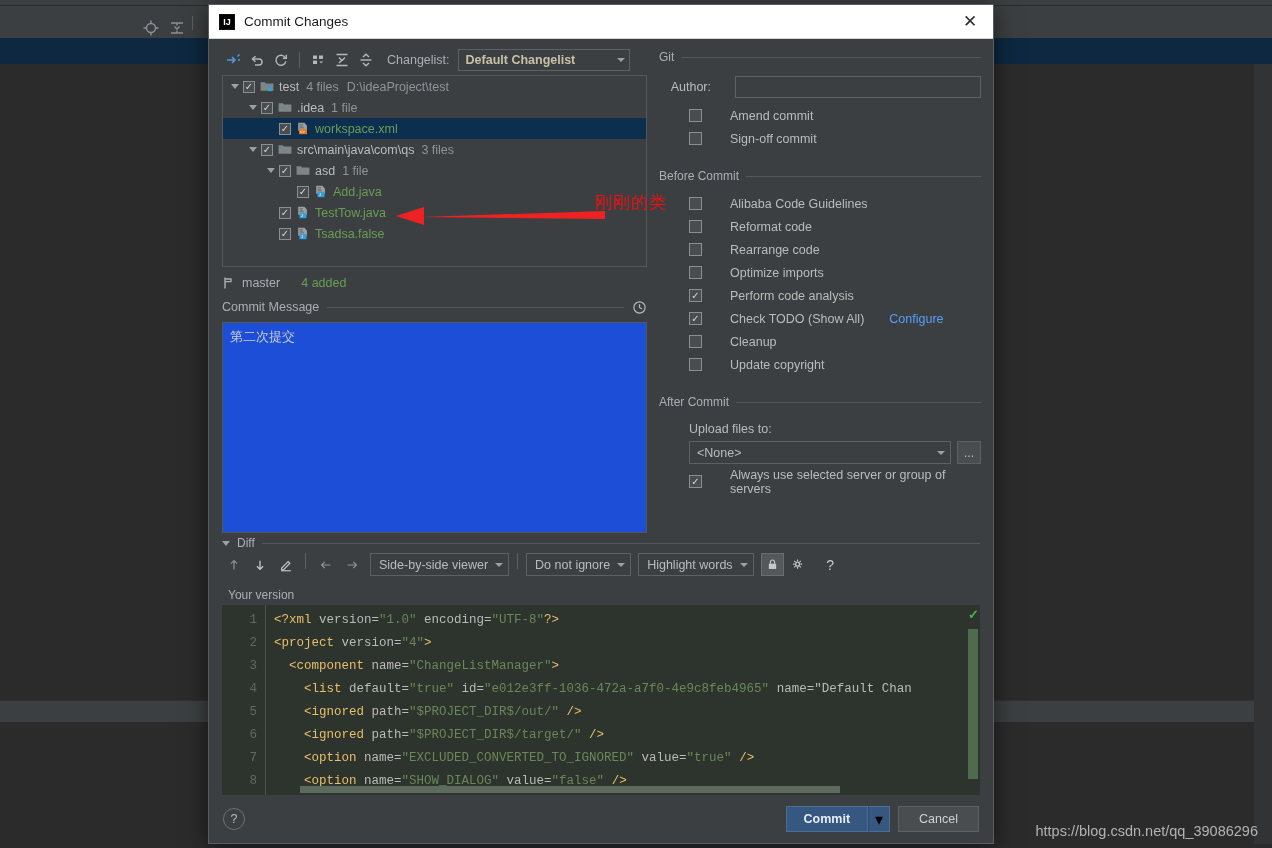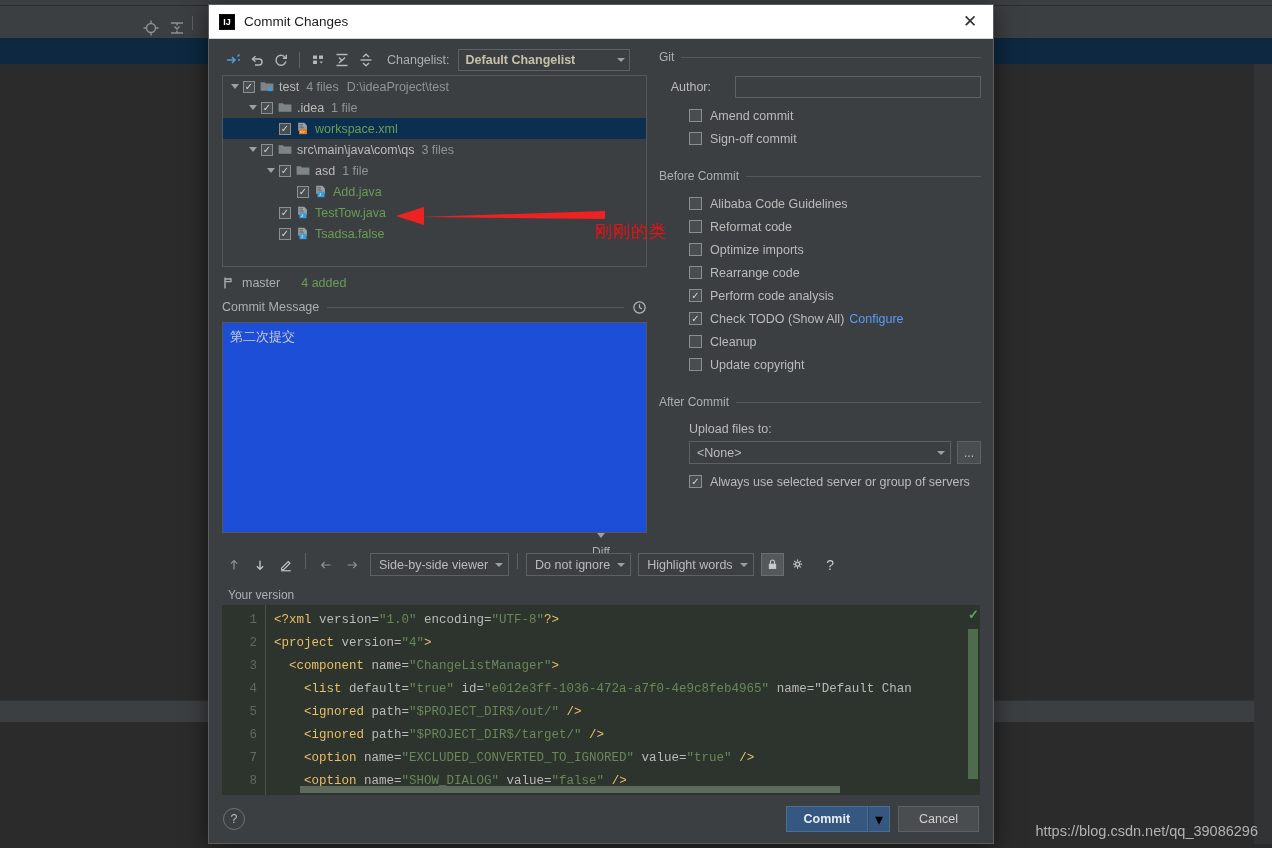--- a/index.html
+++ b/index.html
@@ -83,36 +83,36 @@
   #cm-box { flex:1; background:#1d4ed8; border:1px solid #555859; margin-top:4px; padding:5px 7px;
             font-size:13px; color:#d0d0d0; line-height:1.35; overflow:hidden; }
 
   
   .grp { margin-top:2px; }
   .grp-head { display:flex; align-items:center; gap:7px; height:20px; }
   .grp-head span { font-size:12px; color:#a9b0b4; white-space:nowrap; }
   .row-field { display:flex; align-items:center; margin:9px 0 6px 0; }
   .row-field label { font-size:12.5px; color:#bbbbbb; width:52px; text-align:right; margin-right:24px; }
   #author-input { flex:1; height:22px; background:#3c3f41; border:1px solid #5e6163; }
-  .chk-row { display:flex; align-items:center; height:23px; padding-left:30px; }
+  .chk-row { display:flex; align-items:center; height:23px; padding-left:30px;gap:20px; }
   .chkbox { width:13px; height:13px; border:1px solid #8a8f92; background:#4a4d4f; margin-right:8px; flex:none;
             display:flex; align-items:center; justify-content:center; color:#d6d6d6; font-size:10px; line-height:1; }
   .chk-row .lbl { font-size:12.5px; color:#bbbbbb; }
   .link { color:#589df6; margin-left:5px; font-size:12.5px; cursor:pointer;}
   #upload-label { font-size:12.5px; color:#bbbbbb; margin:10px 0 5px 30px; }
   #upload-row { display:flex; align-items:center; gap:6px; margin-left:30px; }
   #upload-select { width:262px; height:23px; background:#3c3f41; border:1px solid #5e6163;
      display:flex; align-items:center; padding:0 5px 0 7px; font-size:12.5px; color:#bbbbbb; cursor:pointer;}
   #upload-select .v { flex:1; }
   #upload-dots { width:24px; height:23px; background:#4a4d4f; border:1px solid #5e6163; color:#bbb;
      display:flex; align-items:center; justify-content:center; font-size:12px; cursor:pointer;}
 
   
   #diff-region { flex:1; display:flex; flex-direction:column; padding:0 13px 0 13px; overflow:hidden;}
-  #diff-head { display:flex; align-items:center; gap:7px; height:20px;flex-direction:column; }
+  #diff-head { display:flex; align-items:center; gap:7px; height:20px; }
   #diff-head .tw { width:0;height:0;border-left:4.5px solid transparent;border-right:4.5px solid transparent;border-top:5px solid #9aa0a4; }
   #diff-head span.t { font-size:12px; color:#a9b0b4; }
   #diff-toolbar { height:32px; display:flex; align-items:flex-start; gap:3px; }
   .dd {
     height:23px; border:1px solid #5e6163; background:#3c3f41; display:flex; align-items:center;
     padding:0 5px 0 8px; gap:7px; font-size:12.5px; color:#bbbbbb; cursor:pointer;
   }
   .sqbtn { width:23px; height:23px; display:flex; align-items:center; justify-content:center; cursor:pointer; }
   .sqbtn.on { background:#55585a; border:1px solid #6b6e70; }
   #your-version { font-size:12px; color:#a9b0b4; padding:3px 0 3px 6px; }
@@ -138,21 +138,21 @@
       display:flex; align-items:center; justify-content:center; font-size:12.5px; cursor:pointer; }
   .spacer { flex:1; }
   #commit-btn { height:26px; background:#365880; border:1px solid #4a6f96; color:#e6edf3; font-size:12.5px;
       padding:0 17px; display:flex; align-items:center; cursor:pointer; font-weight:bold; }
   #commit-split { height:26px; width:22px; background:#365880; border:1px solid #4a6f96; border-left:1px solid #2c4a6e;
       display:flex; align-items:center; justify-content:center; cursor:pointer; }
   #cancel-btn { height:26px; background:#4a4d4f; border:1px solid #5e6163; color:#d0d0d0; font-size:12.5px;
       padding:0 20px; display:flex; align-items:center; cursor:pointer; }
 
   
-  #annot-text { position:absolute; left:595px; top:220px; font-size:17px; color:#ee1111;
+  #annot-text { position:absolute; left:595px; top:191px; font-size:17px; color:#ee1111;
       font-family:"DejaVu Sans", sans-serif; letter-spacing:1px; }
   #annot-arrow { position:absolute; left:390px; top:204px; width:215px; height:22px; }
 
   
   #watermark { position:absolute; right:14px; bottom:9px; font-size:14.5px; color:#c9c9c9; opacity:.85; }
 </style>
 </head>
 <body>
 
 <div id="bg-ide">
@@ -380,25 +380,25 @@
               <div class="chk-row">
                 <span class="chkbox"></span>
                 <span class="lbl">Alibaba Code Guidelines</span>
               </div>
               <div class="chk-row">
                 <span class="chkbox"></span>
                 <span class="lbl">Reformat code</span>
               </div>
               <div class="chk-row">
                 <span class="chkbox"></span>
+                <span class="lbl">Rearrange code</span>
+              </div>
+              <div class="chk-row">
+                <span class="chkbox"></span>
                 <span class="lbl">Optimize imports</span>
-              </div>
-              <div class="chk-row">
-                <span class="chkbox"></span>
-                <span class="lbl">Rearrange code</span>
               </div>
               <div class="chk-row">
                 <span class="chkbox">✓</span>
                 <span class="lbl">Perform code analysis</span>
               </div>
               <div class="chk-row">
                 <span class="chkbox">✓</span>
                 <span class="lbl">Check TODO (Show All)</span>
                 <span class="link">Configure</span>
               </div>

